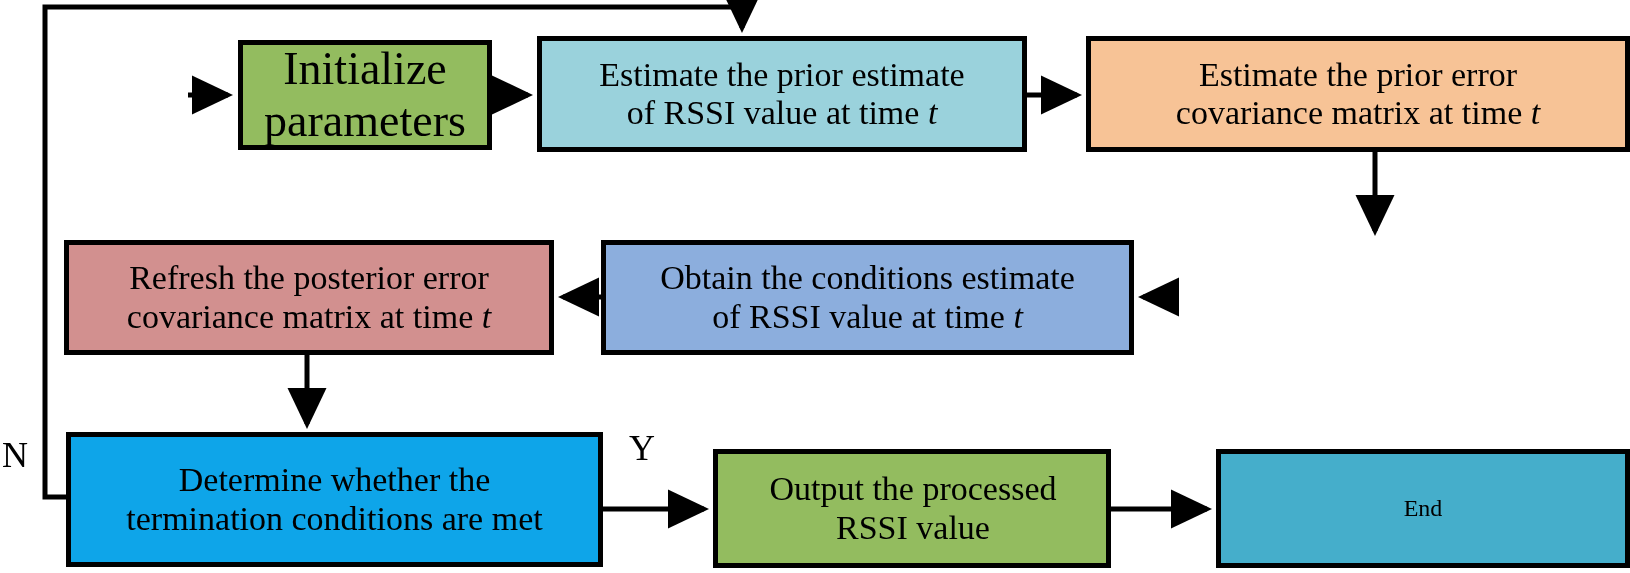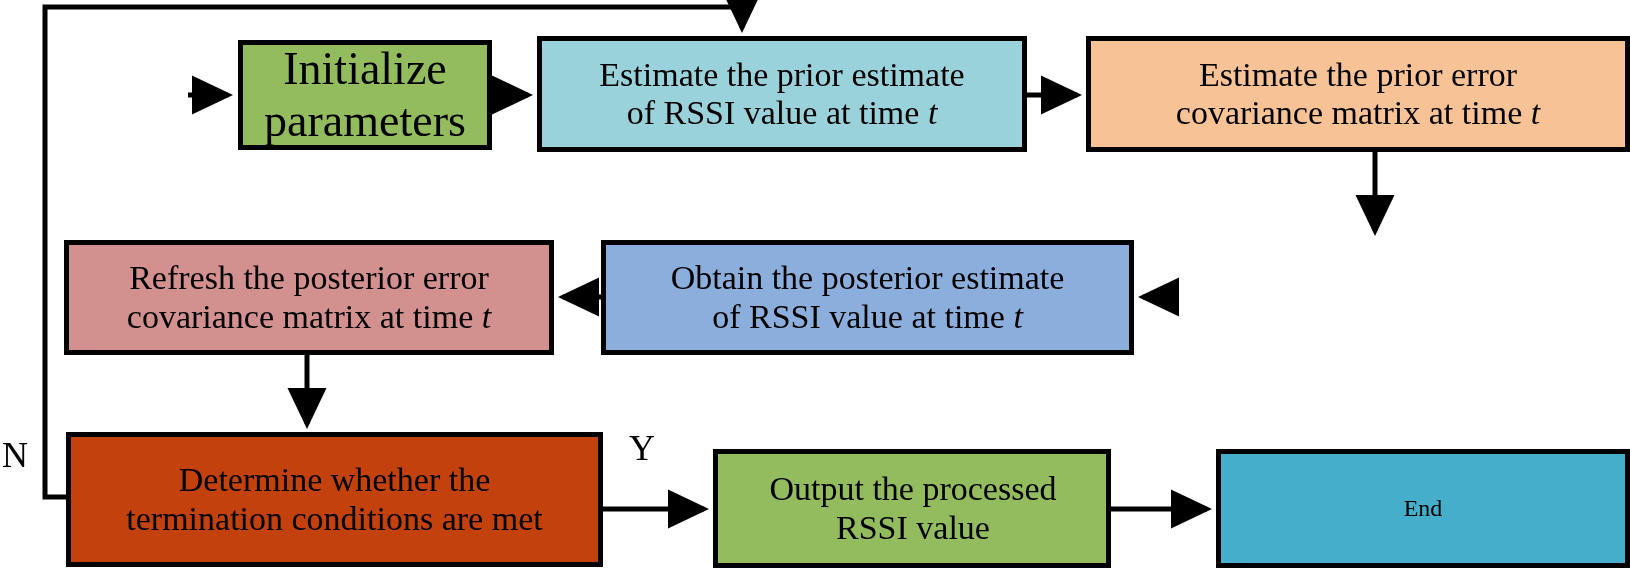--- a/index.html
+++ b/index.html
@@ -99,33 +99,33 @@
   <div class="node" style="left:1086px; top:36px; width:544px; height:116px; background:#F7C396; font-size:34px;">
     <span class="label">
       <span style="white-space:pre-line;text-align:right;">Estimate the prior error
 covariance matrix at time </span><i>t</i>
     </span>
   </div>
 
 
   <div class="node" style="left:601px; top:240px; width:533px; height:115px; background:#8CAEDD; font-size:34px;">
     <span class="label">
-      <span style="white-space:pre-line;">Obtain the posterior estimate
+      <span style="white-space:pre-line;">Obtain the conditions estimate
 of RSSI value at time </span><i>t</i>
     </span>
   </div>
 
   <div class="node" style="left:64px; top:240px; width:490px; height:115px; background:#D2908F; font-size:34px;">
     <span class="label">
       <span style="white-space:pre-line;">Refresh the posterior error
 covariance matrix at time </span><i>t</i>
     </span>
   </div>
 
-  <div class="node" style="left:66px; top:432px; width:537px; height:135px; background:#c2410c; font-size:34px;">
+  <div class="node" style="left:66px; top:432px; width:537px; height:135px; background:#0ea5e9; font-size:34px;">
     <span class="label">
       <span style="white-space:pre-line;">Determine whether the
 termination conditions are met</span>
     </span>
   </div>
 
   <div class="node" style="left:713px; top:449px; width:398px; height:119px; background:#93BC5F; font-size:34px;padding-left:8px;">
     <span class="label">
       <span style="white-space:pre-line;">Output the processed
 RSSI value</span>

